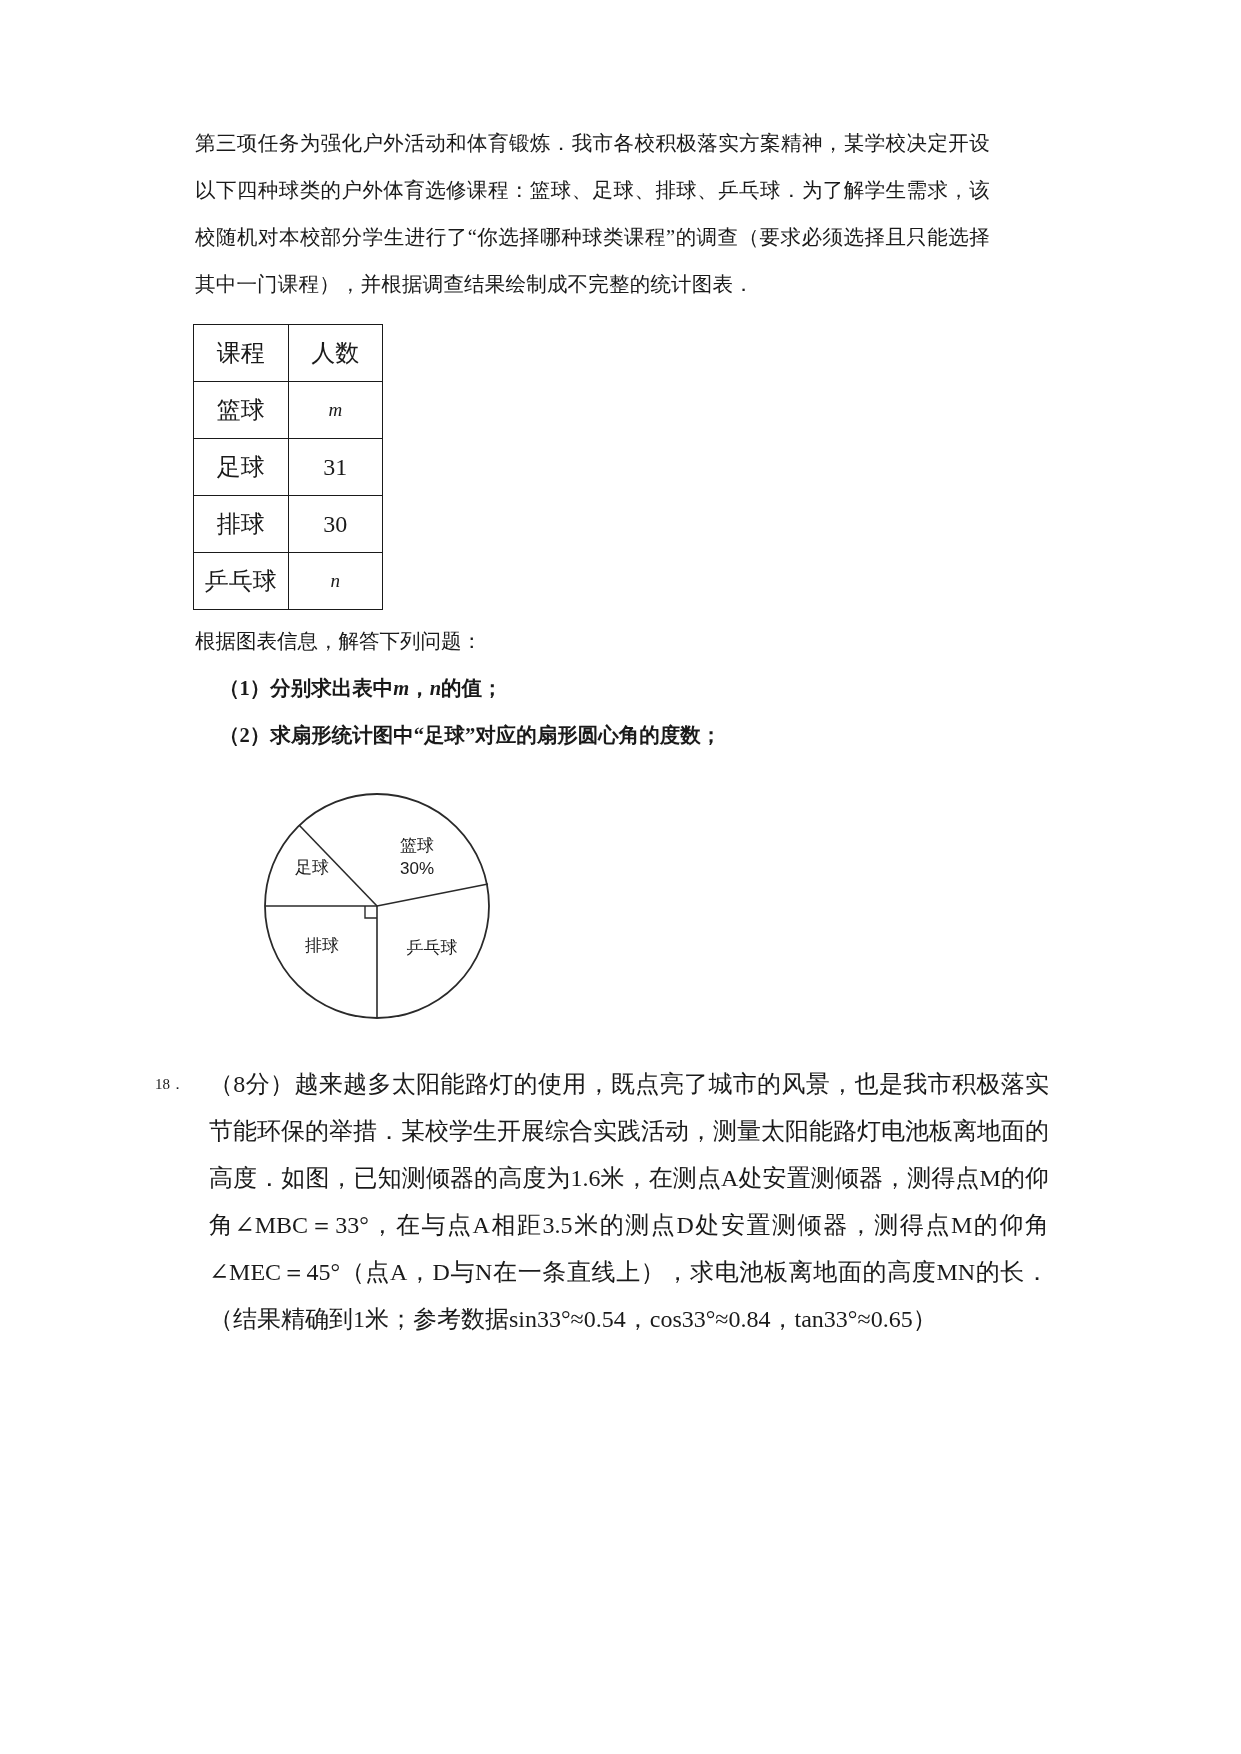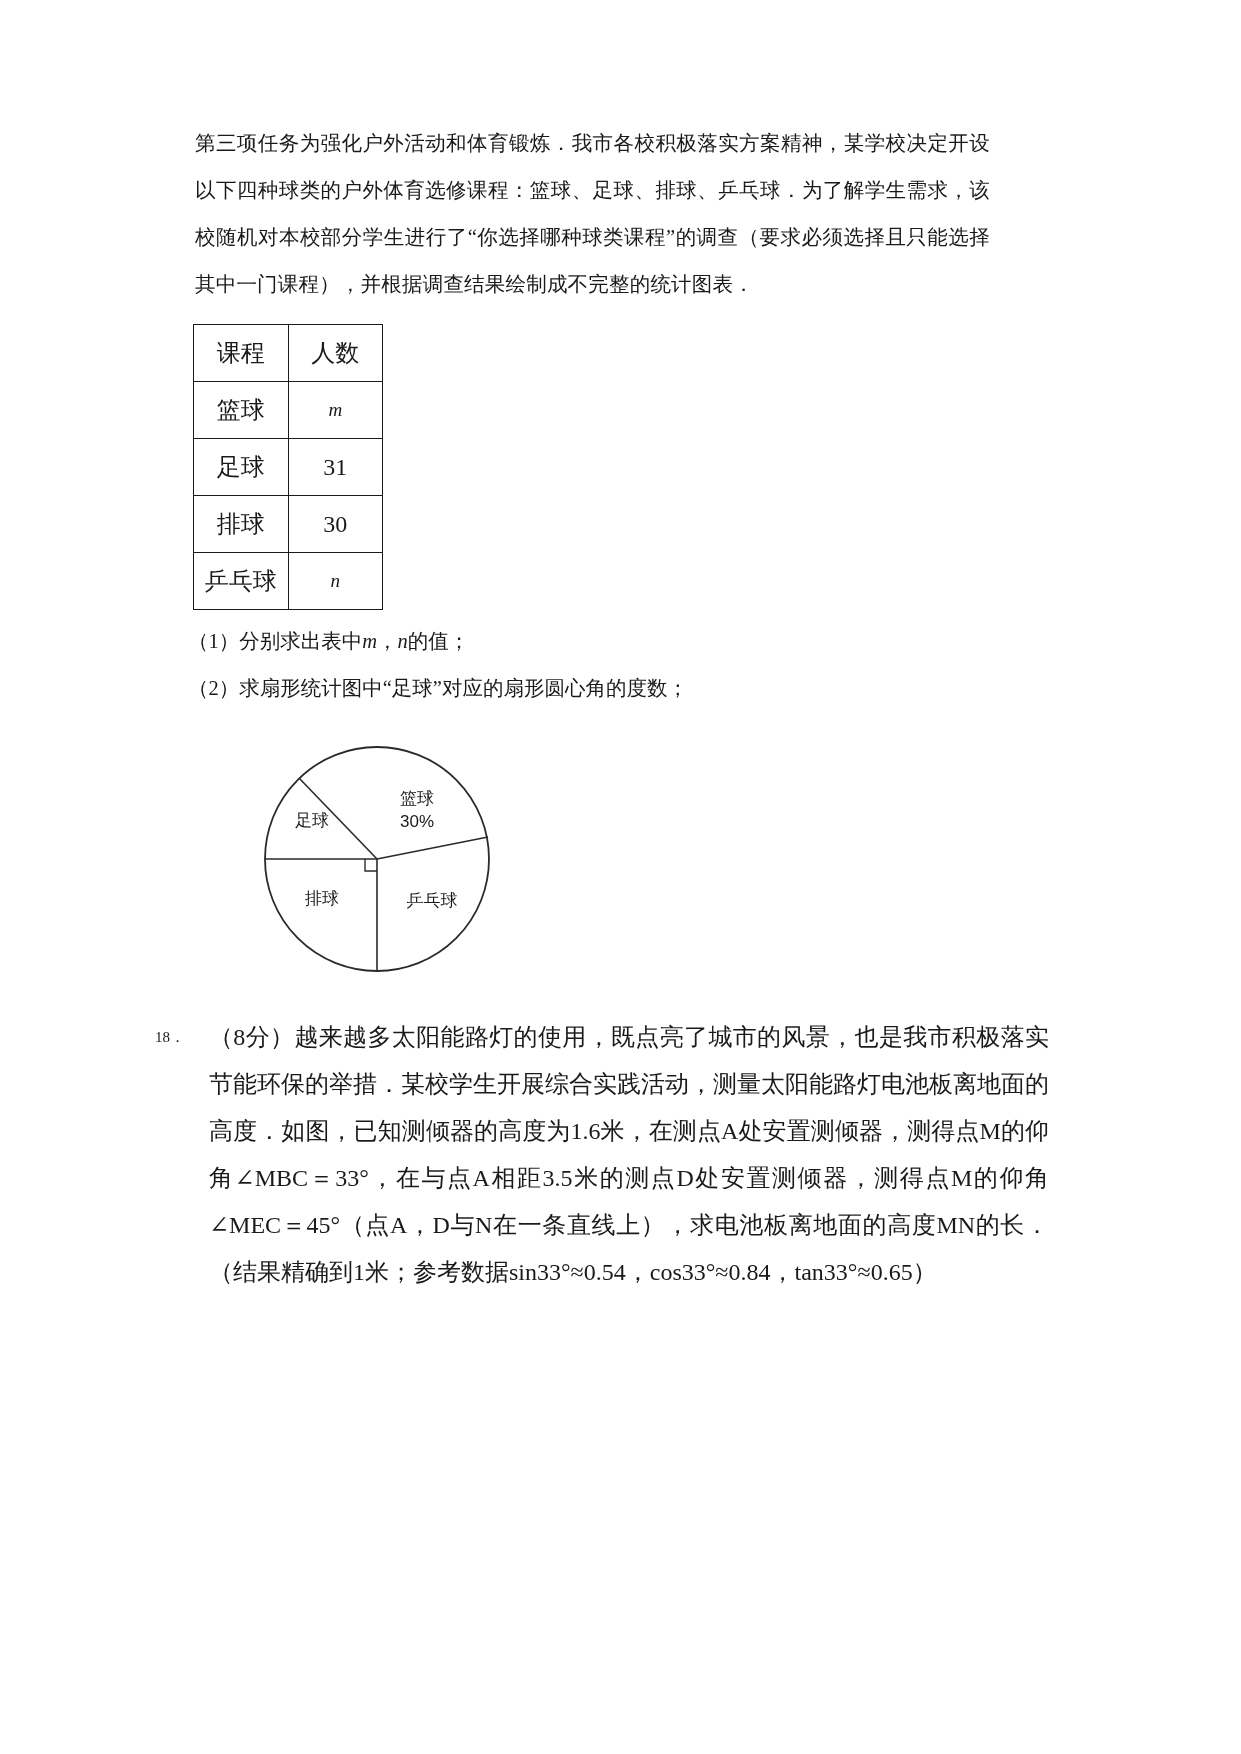--- a/index.html
+++ b/index.html
@@ -40,21 +40,22 @@
   .para-q17 {
     margin-left: 40px;
     width: 795px;
   }
   .sub-line {
     font-size: 20.5px;
     line-height: 47px;
     margin-left: 40px;
   }
   .sub-line.indent {
-    margin-left: 33px;
+    margin-left: 64px;
+    font-weight: bold;
   }
   em, .it {
     font-style: italic;
     font-family: "Liberation Serif", serif;
   }
 
   
   .tbl-wrap {
     margin-left: 38px;
     margin-top: 16px;
@@ -137,20 +138,21 @@
             <td class="col-b num">30</td>
           </tr>
           <tr>
             <td class="col-a">乒乓球</td>
             <td class="col-b var">n</td>
           </tr>
         </tbody>
       </table>
     </div>
 
+    <div class="sub-line">根据图表信息，解答下列问题：</div>
 
     <div class="sub-line indent">
       <span>（1）分别求出表中</span><span class="it">m</span><span>，</span><span class="it">n</span><span>的值；</span>
     </div>
 
     <div class="sub-line indent">（2）求扇形统计图中“足球”对应的扇形圆心角的度数；</div>
 
 
     <div class="pie-wrap">
       <svg width="300" height="250" viewBox="0 0 300 250">

